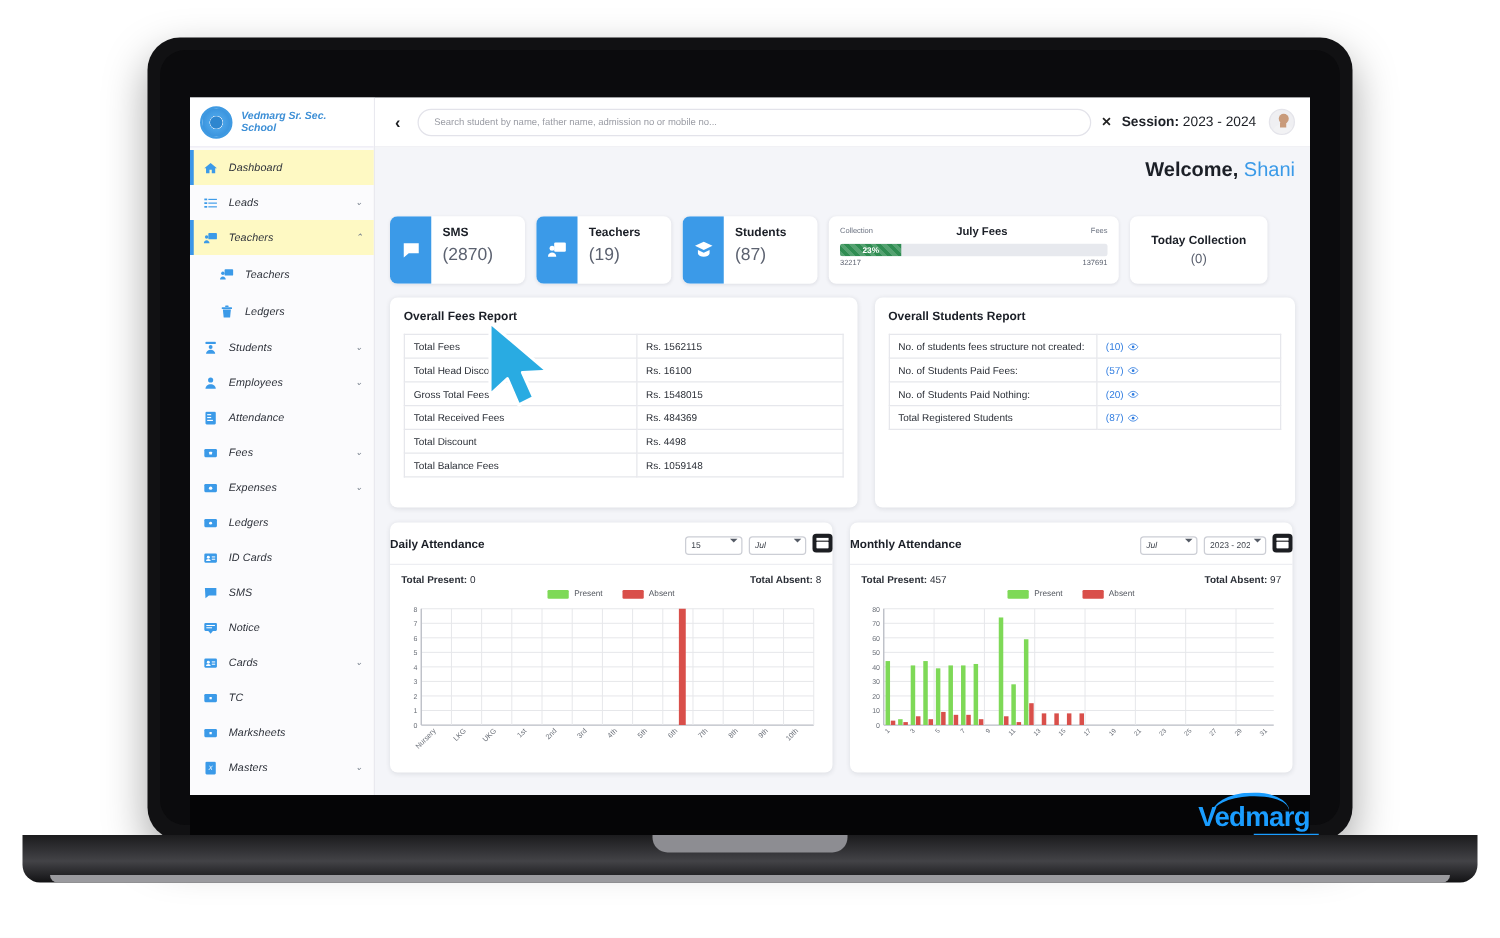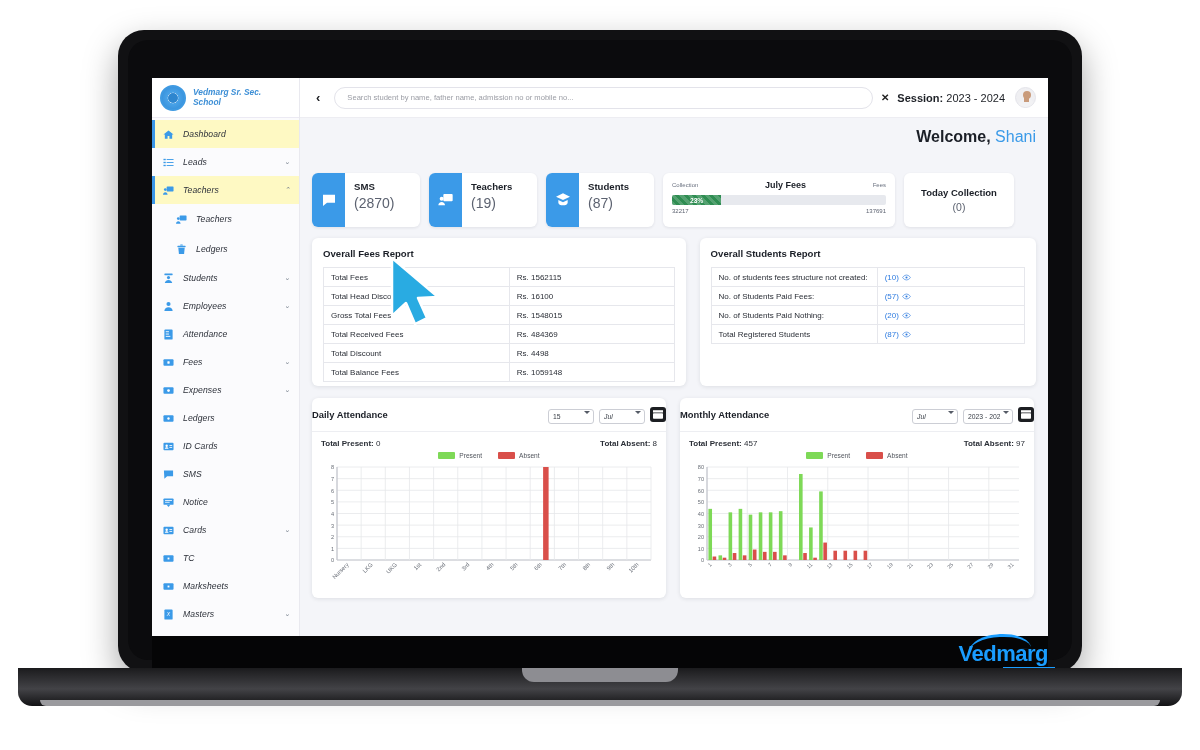--- a/index.html
+++ b/index.html
@@ -148,21 +148,21 @@
   }
   .fees-bottom { display:flex; justify-content:space-between; margin-top:3px; font-size:6px; color:#5c6270; }
 
   .today-card { width:110px; background:#fff; border-radius:6px; box-shadow:0 1px 3px rgba(20,25,40,.09);
     height:54px; display:flex; flex-direction:column; align-items:center; justify-content:center; gap:3px; }
   .today-title { font-size:9.5px; font-weight:700; color:#1b1f27; }
   .today-count { font-size:10.5px; color:#5c6270; }
 
   .report-row { display:flex; gap:14px; margin-bottom:12px; }
   .panel { background:#fff; border-radius:6px; box-shadow:0 1px 4px rgba(20,25,40,.10); }
-  .panel-fees { width:391px; padding:10px 11px 4px 11px; }
+  .panel-fees { width:391px; padding:10px 11px 24px 11px; }
   .panel-students { width:352px; padding:10px 11px 12px 11px; }
   .panel-title { font-size:9.6px; font-weight:700; color:#1b1f27; margin-bottom:8px; }
   table.rpt { width:100%; border-collapse:collapse; }
   table.rpt td { border:1px solid #e6e7ec; padding:4.5px 7px; font-size:8px; color:#2a2e36; }
   table.rpt td.k { width:53%; }
   .link-count { color:#2f7ce0; font-size:8px; }
   .eye {
     display:inline-block; width:9px; height:7px; margin-left:3px; vertical-align:-1px;
   }
 

